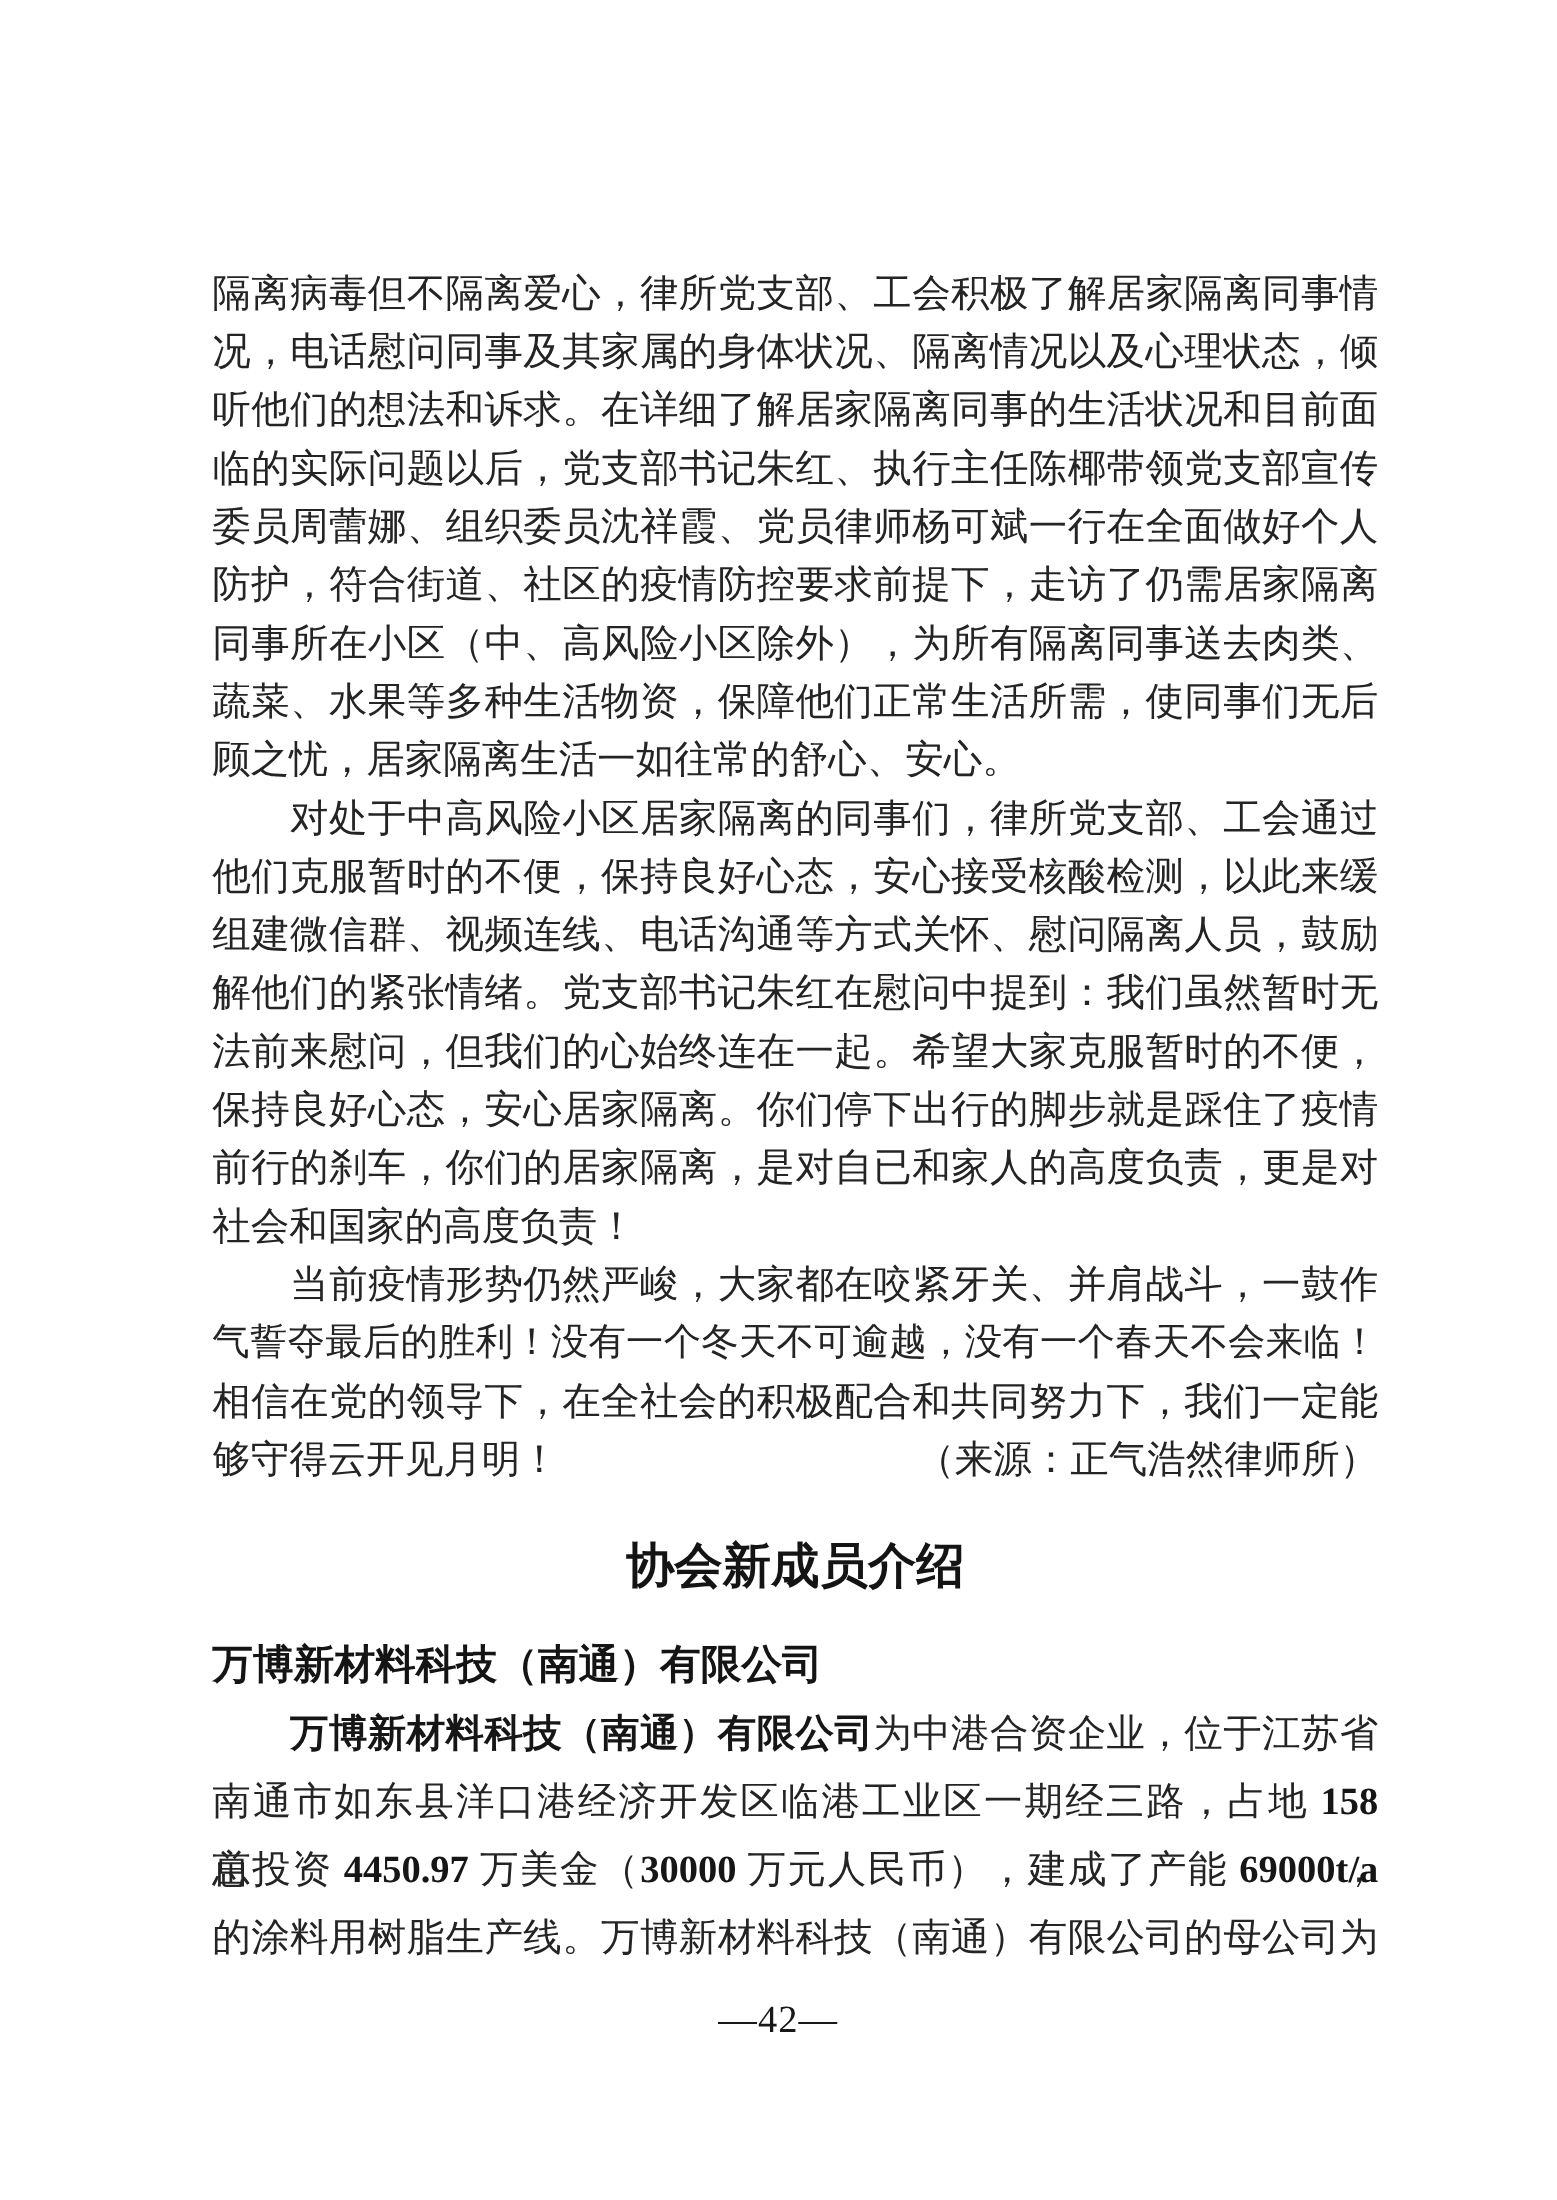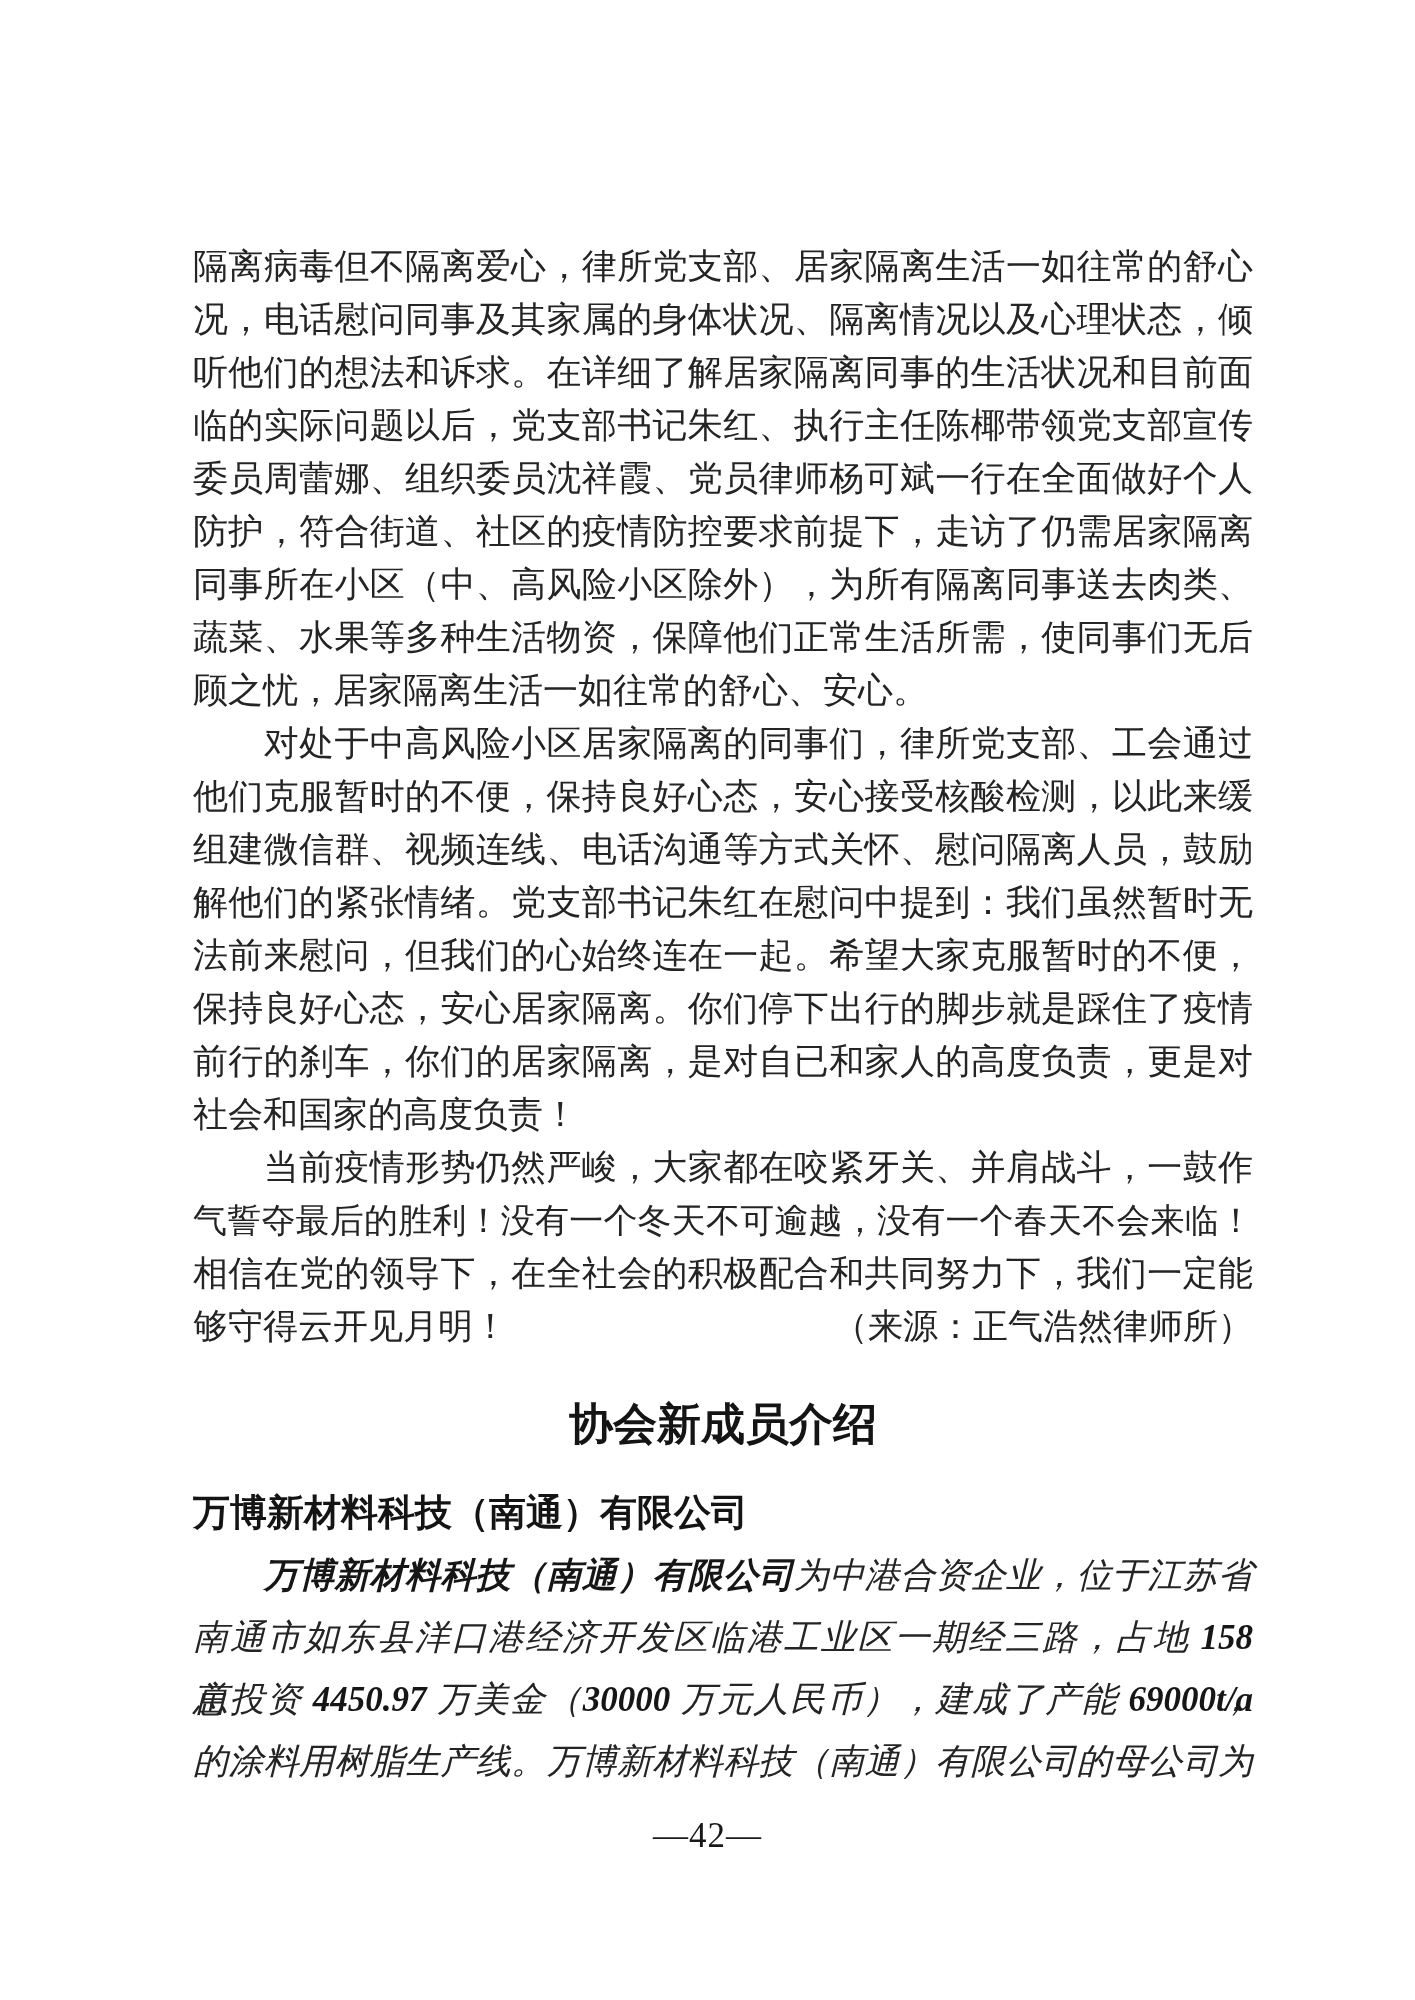--- a/index.html
+++ b/index.html
@@ -70,21 +70,20 @@
   }
   .intro {
     position: absolute;
     left: 193px;
     top: 1545px;
     width: 1060px;
   }
   .intro .line {
     height: 62px;
     line-height: 62px;
-    font-style: italic;
   }
   .intro b {
     font-weight: bold;
     color: #161616;
   }
   .page-number {
     position: absolute;
     left: 0;
     top: 1816px;
     width: 1415px;
@@ -94,21 +93,21 @@
     color: #181818;
     letter-spacing: 1px;
   }
 </style>
 </head>
 <body>
 
 <div class="page" style="background: rgb(255, 255, 255); color: rgb(36, 36, 36);">
   <div class="article">
       <div>
-        <div class="line stretch">隔离病毒但不隔离爱心，律所党支部、居家隔离生活一如往常的舒心</div>
+        <div class="line stretch">隔离病毒但不隔离爱心，律所党支部、工会积极了解居家隔离同事情</div>
         <div class="line stretch">况，电话慰问同事及其家属的身体状况、隔离情况以及心理状态，倾</div>
         <div class="line stretch">听他们的想法和诉求。在详细了解居家隔离同事的生活状况和目前面</div>
         <div class="line stretch">临的实际问题以后，党支部书记朱红、执行主任陈椰带领党支部宣传</div>
         <div class="line stretch">委员周蕾娜、组织委员沈祥霞、党员律师杨可斌一行在全面做好个人</div>
         <div class="line stretch">防护，符合街道、社区的疫情防控要求前提下，走访了仍需居家隔离</div>
         <div class="line stretch">同事所在小区（中、高风险小区除外），为所有隔离同事送去肉类、</div>
         <div class="line stretch">蔬菜、水果等多种生活物资，保障他们正常生活所需，使同事们无后</div>
         <div class="line">顾之忧，居家隔离生活一如往常的舒心、安心。</div>
       </div>
       <div>

